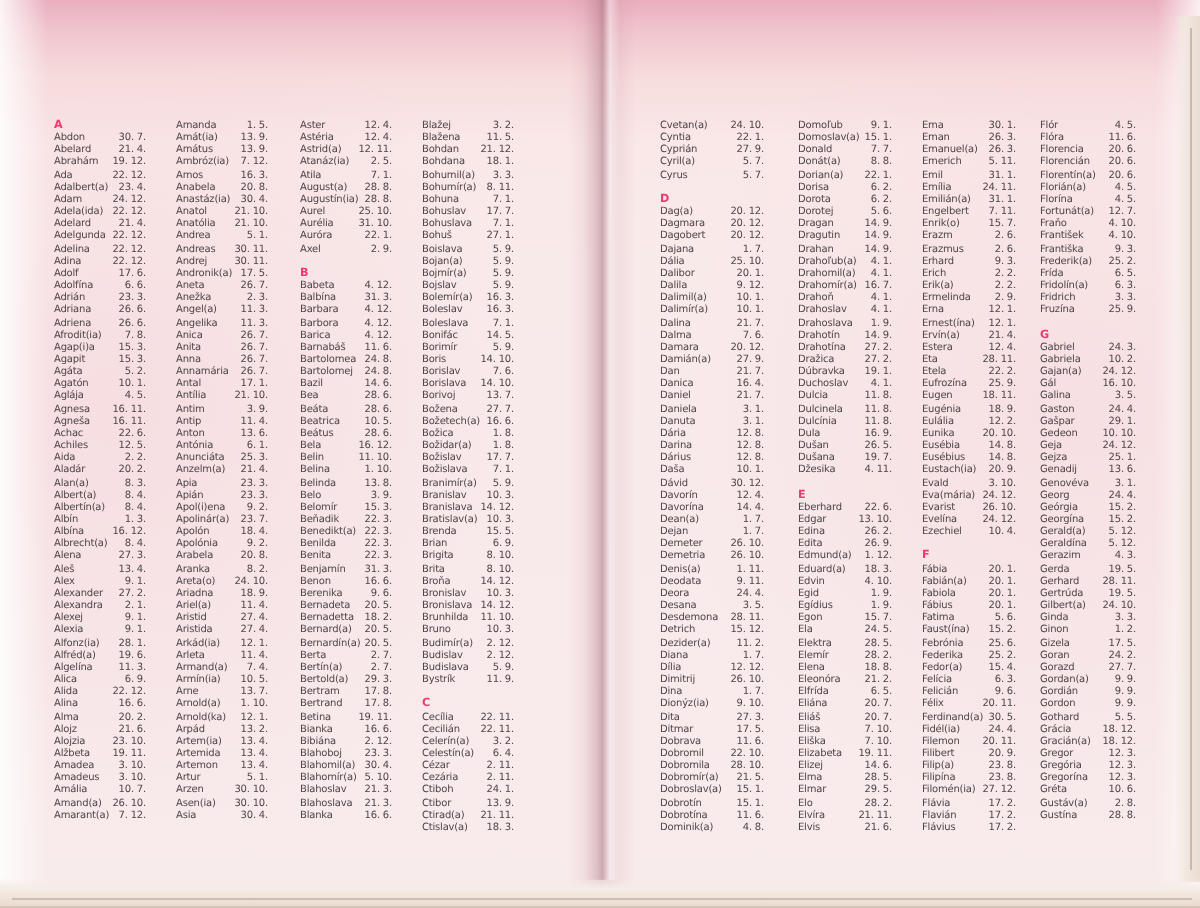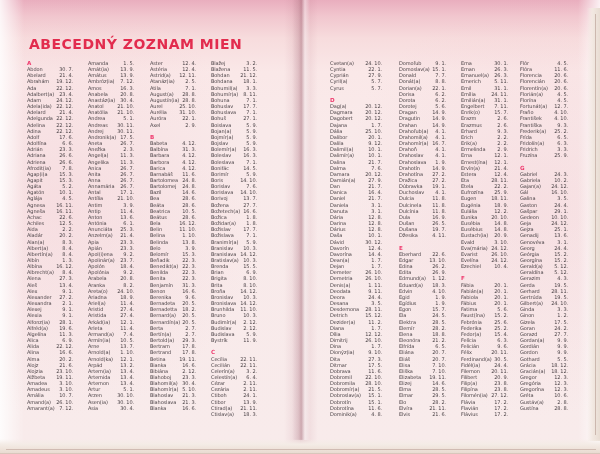--- a/index.html
+++ b/index.html
@@ -35,21 +35,20 @@
     font-size:5px;letter-spacing:-.1px;color:#4d4549;white-space:nowrap;}
   .row .nm{flex:1 1 auto;overflow:hidden;}
   .row .dt{flex:0 0 auto;text-align:right;padding-left:2px;}
   .row.sec{color:#ef3a6e;font-weight:bold;font-size:5.6px;}
 </style>
 </head>
 <body>
 
 <div id="spread">
   <div class="page page-left">
-    <div class="title title-left">ABECEDNÝ ZOZNAM MIEN</div>
   <div class="col" style="left: 27px; width: 46px;">
         <div class="row sec">A</div>
         <div class="row">
           <span class="nm">Abdon</span>
           <span class="dt">30. 7.</span>
         </div>
         <div class="row">
           <span class="nm">Abelard</span>
           <span class="dt">21. 4.</span>
         </div>

